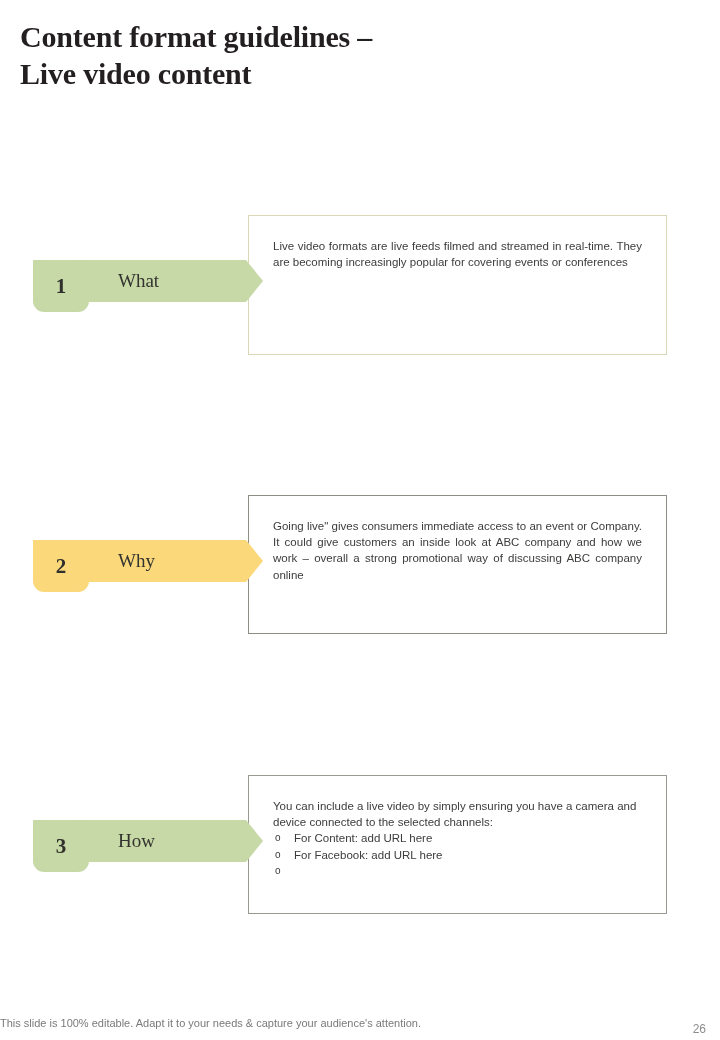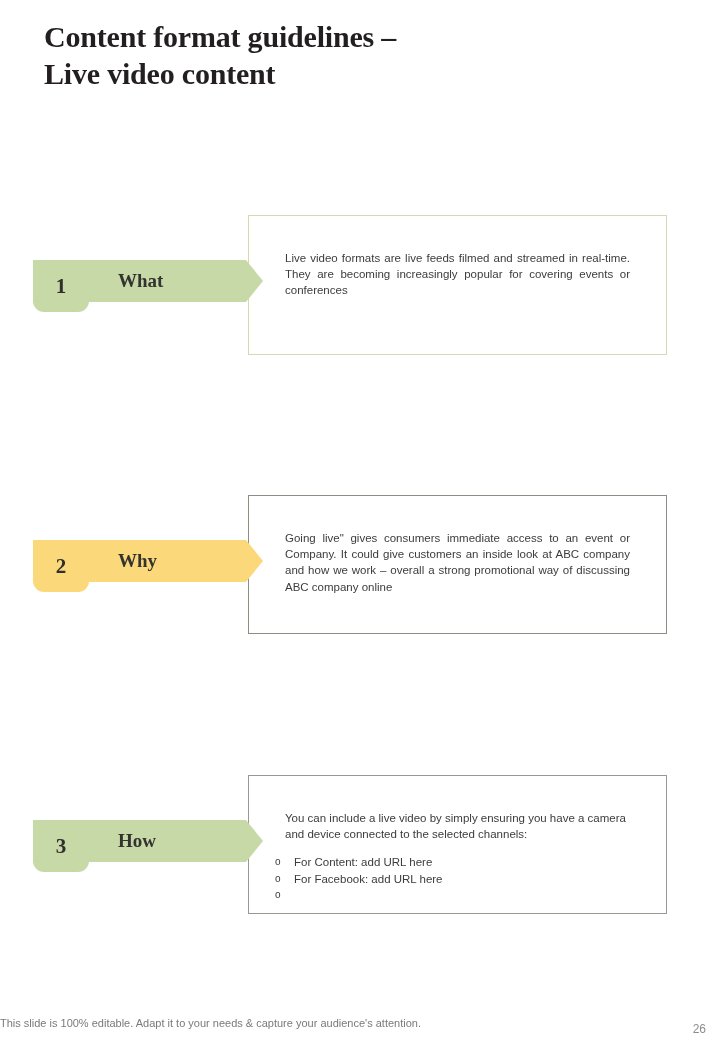--- a/index.html
+++ b/index.html
@@ -11,21 +11,21 @@
     width: 720px;
     height: 1040px;
     position: relative;
     overflow: hidden;
     font-family: "Liberation Sans", sans-serif;
   }
 
   
   .header {
     position: absolute;
-    left: 44px;
+    left: 20px;
     top: 18px;
     width: 640px;
   }
   .title {
     font-family: "Liberation Serif", serif;
     font-weight: bold;
     font-size: 30px;
     line-height: 37px;
     color: #231f20;
     letter-spacing: -0.2px;
@@ -64,21 +64,21 @@
   .box-1 { top: 0; height: 140px; border: 1px solid #d9d7b6; }
   .box-2 { top: 0; height: 139px; border: 1px solid #8d8d84; }
   .box-3 { top: 0; height: 139px; border: 1px solid #9a9890; }
 
   .box-text {
     font-family: "Liberation Sans", sans-serif;
     font-size: 11.5px;
     line-height: 16.2px;
     color: #3c3c3b;
     text-align: justify;
-    margin: 12px;
+    margin: 0;
     white-space: pre-line;
   }
   .box-3 .box-text { text-align: left; }
 
   .bullet-list {
     list-style: none;
     margin: 0;
     padding: 0;
   }
   .bullet-list li {
@@ -109,21 +109,21 @@
   }
   .arrow-label {
     position: absolute;
     left: 85px;
     top: 45px;
     width: 140px;
     height: 42px;
     display: flex;
     align-items: center;
     font-family: "Liberation Serif", serif;
-    font-weight: bold;
+    font-weight: normal;
     font-size: 19px;
     color: #33332f;
     padding-left: 33px;
     box-sizing: border-box;
   }
 
   
   .badge {
     position: absolute;
     left: 33px;

